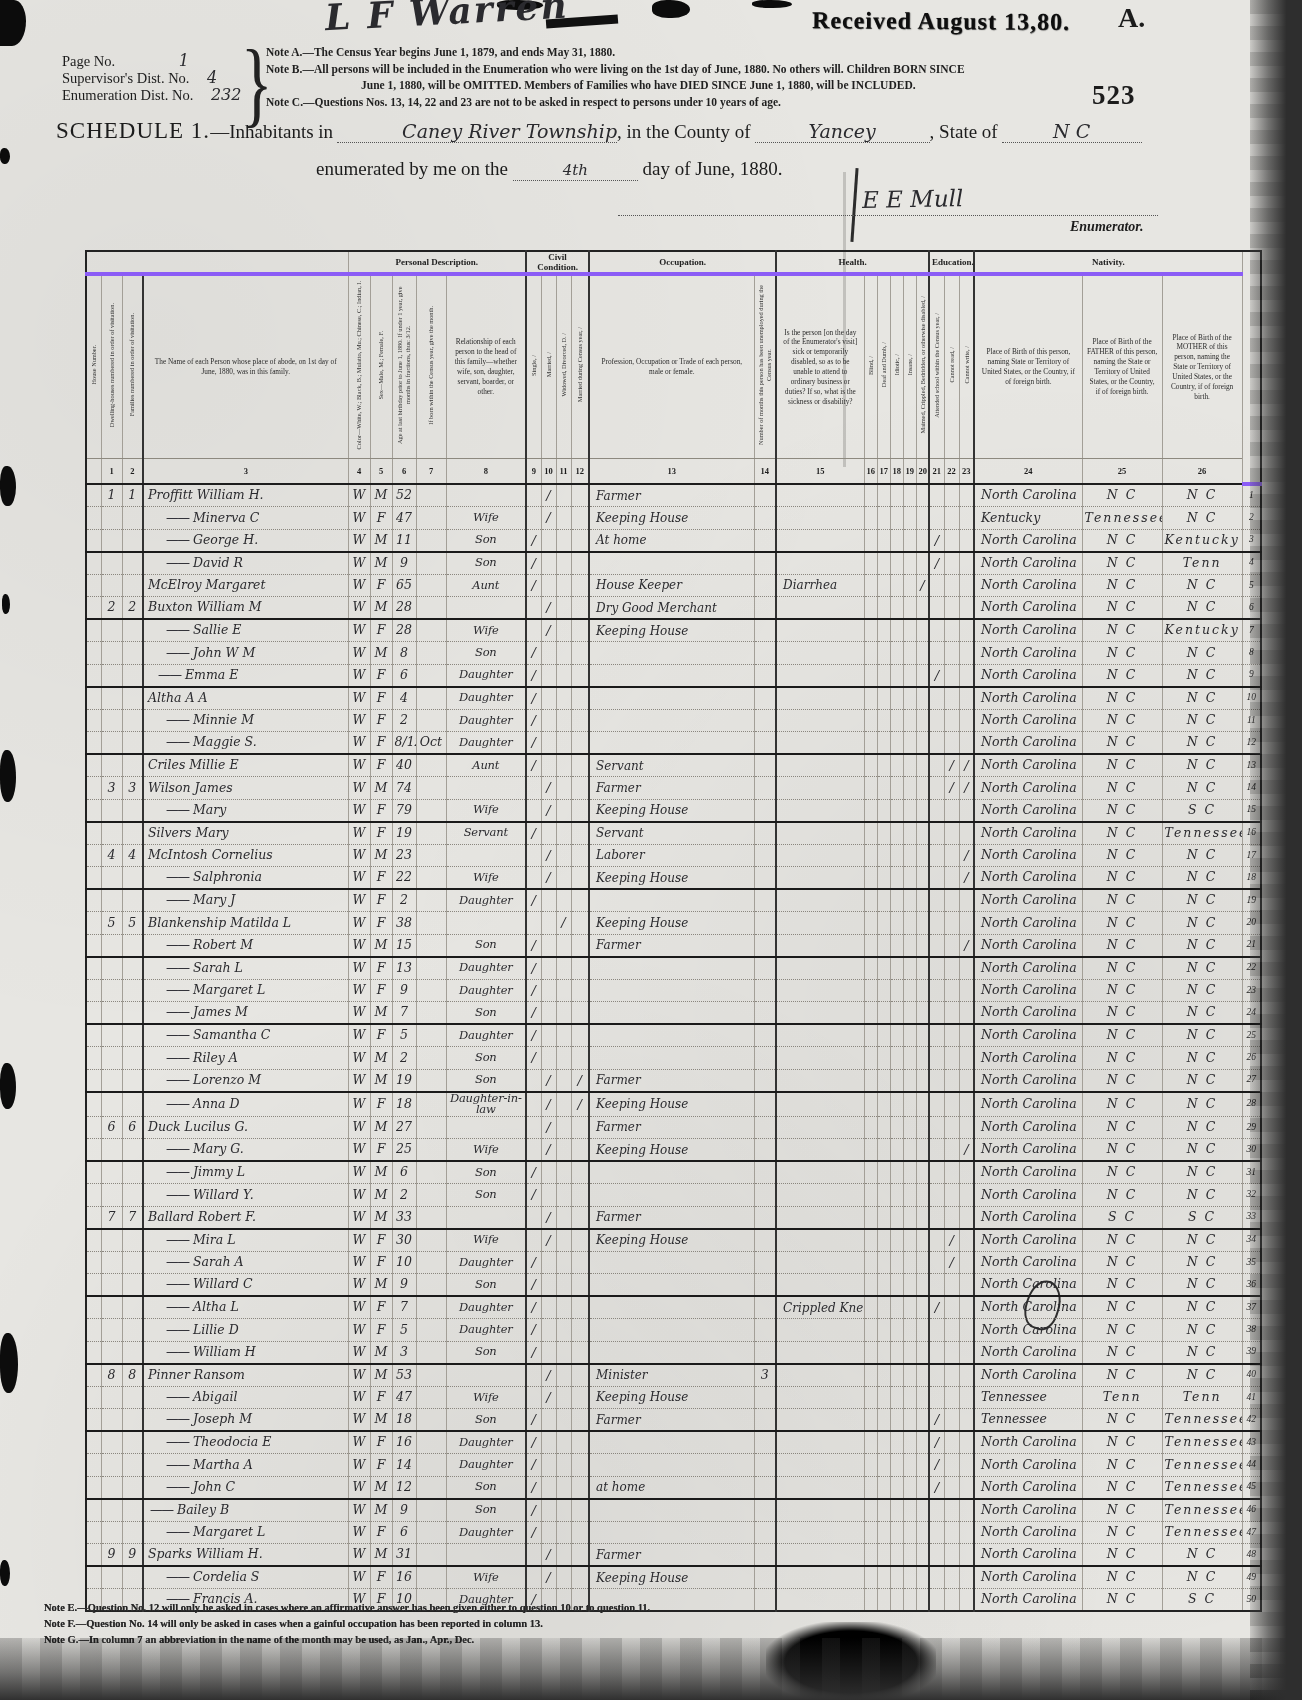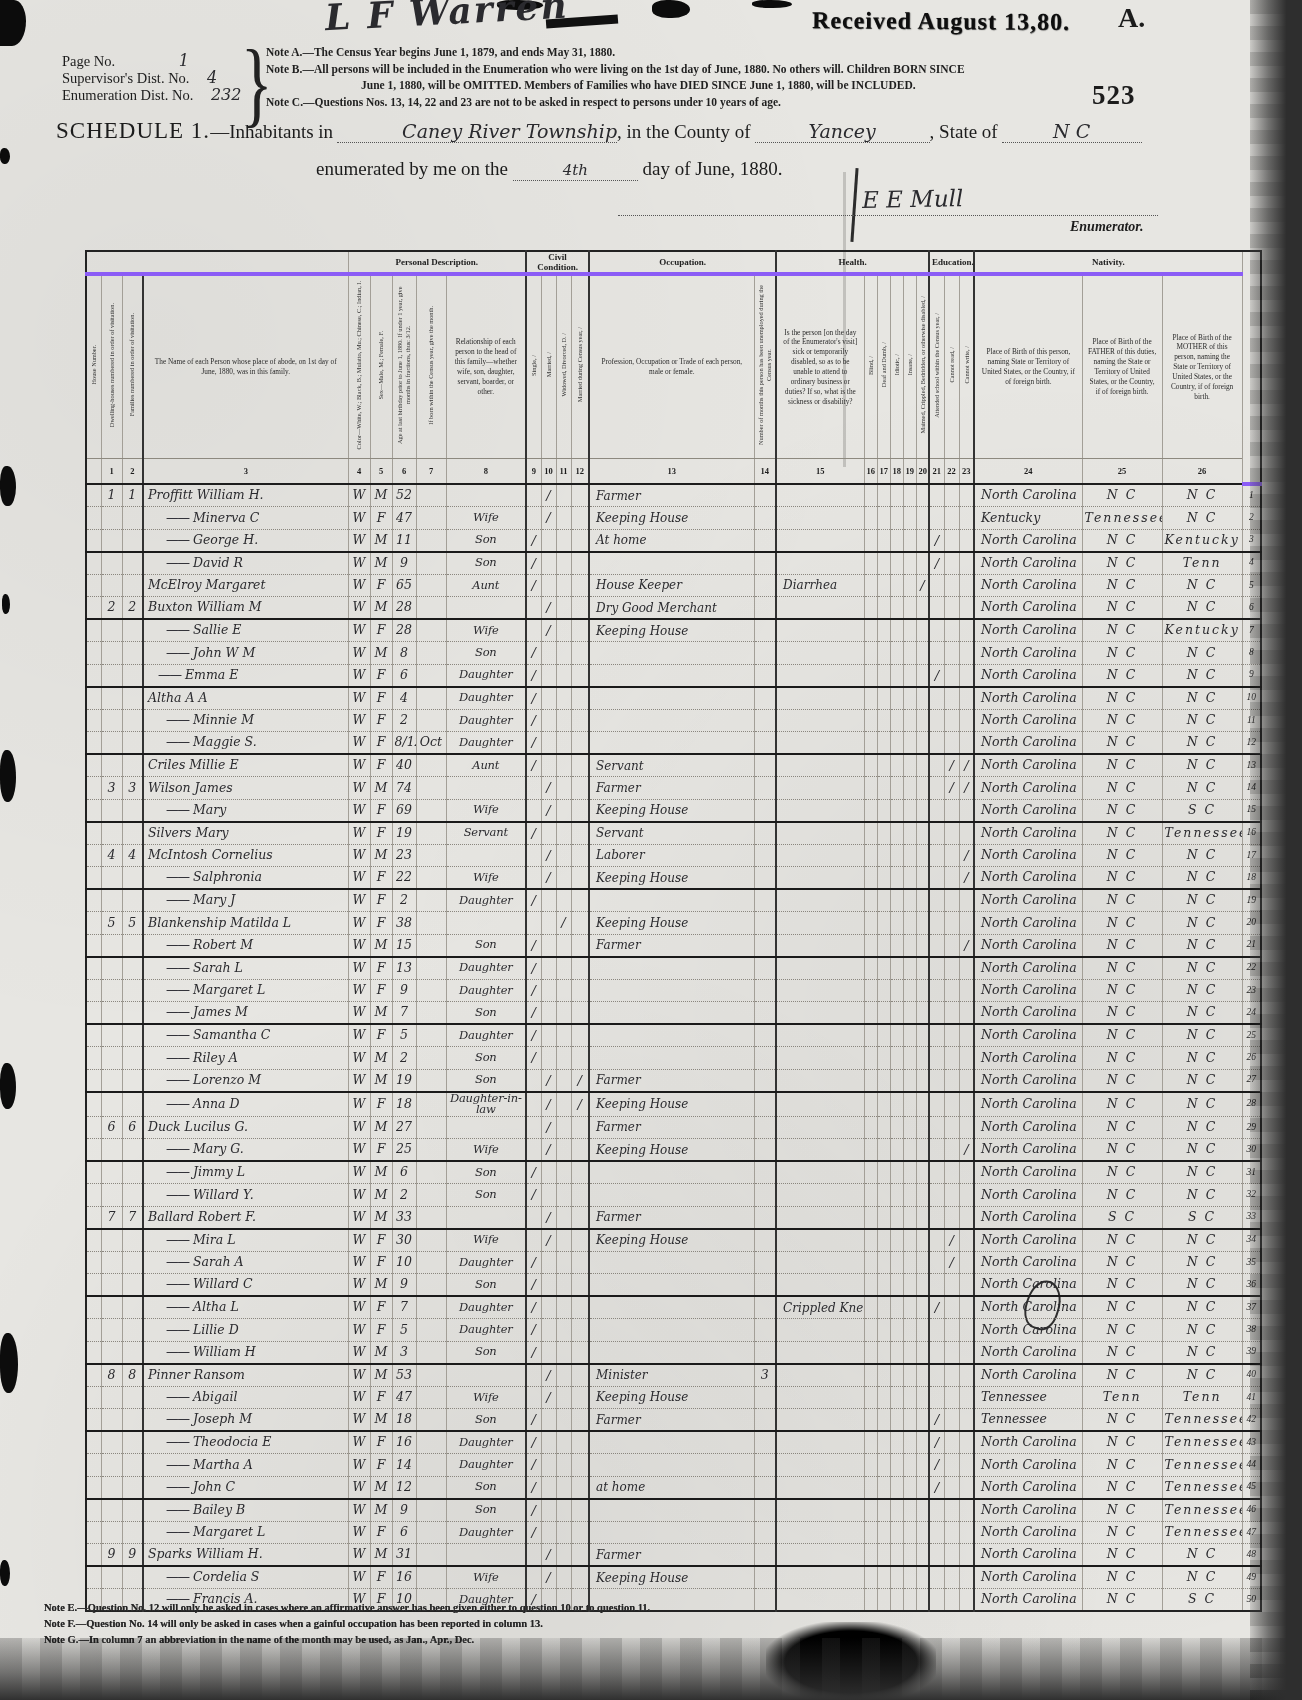--- a/index.html
+++ b/index.html
@@ -196,21 +196,21 @@
       <th class="wide hl">Is the person [on the day of the Enumerator's visit] sick or temporarily disabled, so as to be unable to attend to ordinary business or duties?  If so, what is the sickness or disability?</th>
       <th class="v"><span>Blind, /</span></th>
       <th class="v"><span>Deaf and Dumb, /</span></th>
       <th class="v"><span>Idiotic, /</span></th>
       <th class="v"><span>Insane, /</span></th>
       <th class="v"><span>Maimed, Crippled, Bedridden, or otherwise disabled, /</span></th>
       <th class="v hl"><span>Attended school within the Census year, /</span></th>
       <th class="v"><span>Cannot read, /</span></th>
       <th class="v"><span>Cannot write, /</span></th>
       <th class="wide hl">Place of Birth of this person, naming State or Territory of United States, or the Country, if of foreign birth.</th>
-      <th class="wide">Place of Birth of the FATHER of this duties, naming the State or Territory of United States, or the Country, if of foreign birth.</th>
+      <th class="wide">Place of Birth of the FATHER of this person, naming the State or Territory of United States, or the Country, if of foreign birth.</th>
       <th class="wide">Place of Birth of the MOTHER of this person, naming the State or Territory of United States, or the Country, if of foreign birth.</th>
     </tr>
     <tr class="num" id="numrow">
         <th></th>
         <th>1</th>
         <th>2</th>
         <th class="hl">3</th>
         <th>4</th>
         <th>5</th>
         <th>6</th>
@@ -657,21 +657,21 @@
         <td class="hw plc">N C</td>
         <td class="rn">14</td>
       </tr>
       <tr>
         <td class=""></td>
         <td class="hw ctr"></td>
         <td class="hw ctr"></td>
         <td class="hw nmc hl" style="padding-left: 22px;"><span class="dit">——</span> Mary</td>
         <td class="hw ctr">W</td>
         <td class="hw ctr">F</td>
-        <td class="hw ctr">69</td>
+        <td class="hw ctr">79</td>
         <td class="hw ctr"></td>
         <td class="hw rel">Wife</td>
         <td class="hw mk hl"></td>
         <td class="hw mk">/</td>
         <td class="hw mk"></td>
         <td class="hw mk"></td>
         <td class="hw occ hl">Keeping House</td>
         <td class="hw ctr"></td>
         <td class="hw occ hl"></td>
         <td class="hw mk"></td>
@@ -1584,21 +1584,21 @@
         <td class="hw mk"></td>
         <td class="hw pl hl">North Carolina</td>
         <td class="hw plc">N C</td>
         <td class="hw plc">Tennessee</td>
         <td class="rn">45</td>
       </tr>
       <tr>
         <td class=""></td>
         <td class="hw ctr"></td>
         <td class="hw ctr"></td>
-        <td class="hw nmc hl" style="padding-left: 22px;"><span class="dit">——</span> Bailey B</td>
+        <td class="hw nmc hl" style="padding-left: 6px;"><span class="dit">——</span> Bailey B</td>
         <td class="hw ctr">W</td>
         <td class="hw ctr">M</td>
         <td class="hw ctr">9</td>
         <td class="hw ctr"></td>
         <td class="hw rel">Son</td>
         <td class="hw mk hl">/</td>
         <td class="hw mk"></td>
         <td class="hw mk"></td>
         <td class="hw mk"></td>
         <td class="hw occ hl"></td>

